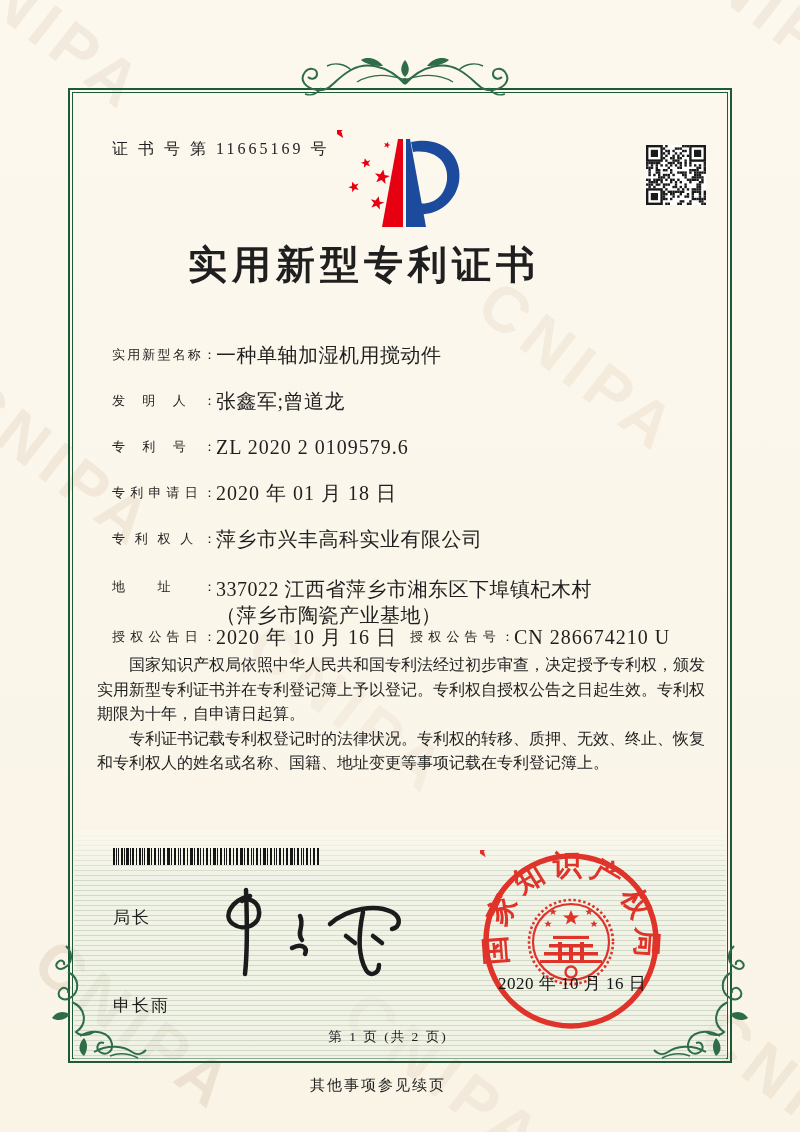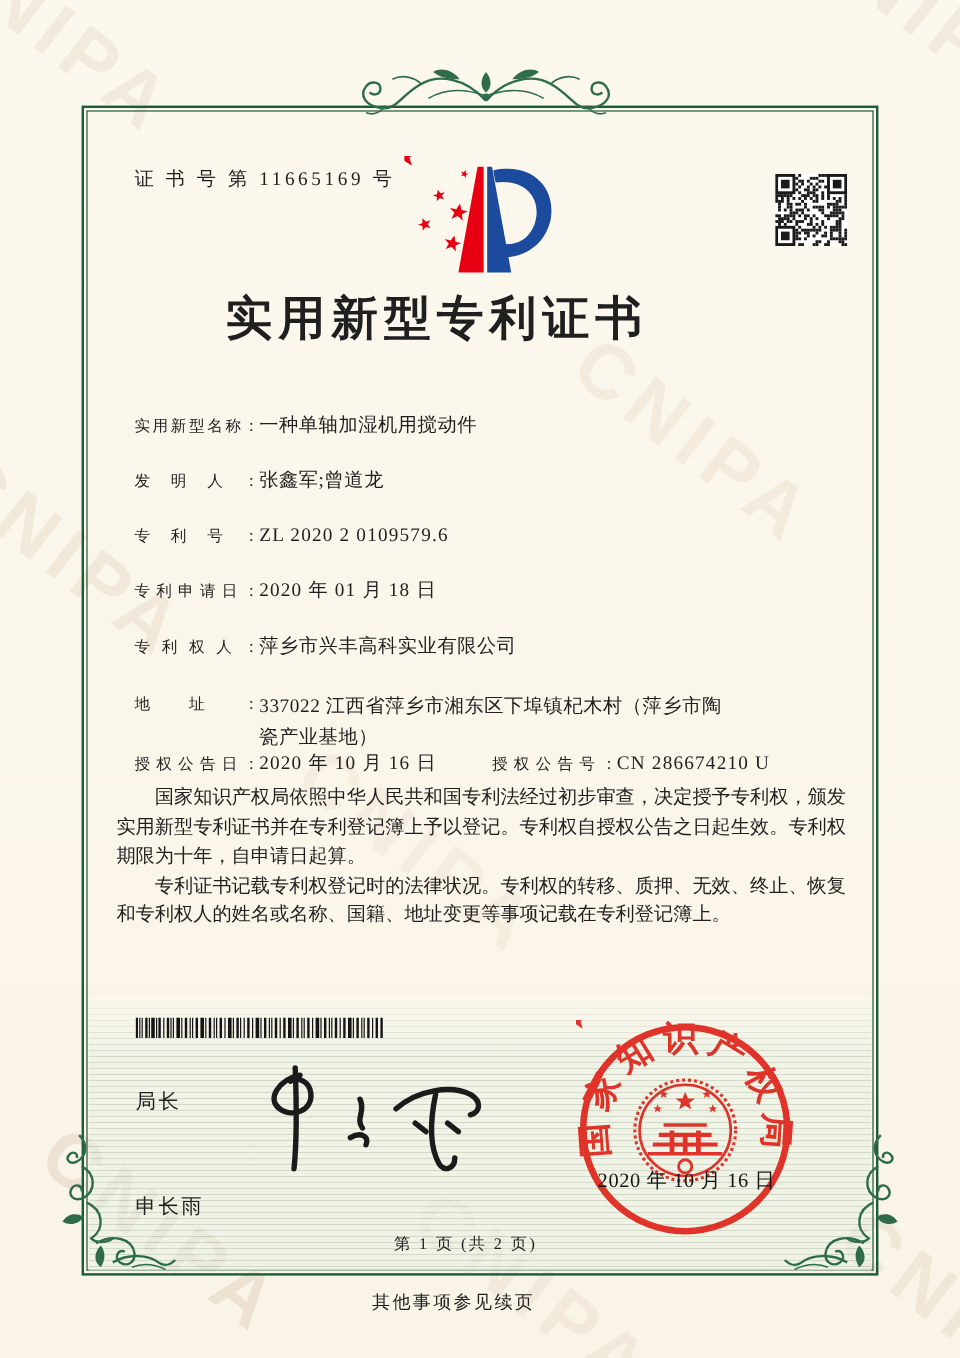--- a/index.html
+++ b/index.html
@@ -34,21 +34,21 @@
   
   .cert-no{position:absolute; left:112px; top:139px; font-size:16px; letter-spacing:3px;}
   .logo{position:absolute; left:337px; top:130px; width:132px; height:106px;}
   .qr{position:absolute; left:646px; top:145px; width:60px; height:60px;}
   .title{position:absolute; left:0; top:238px; width:728px; text-align:center;
          font-size:39px; font-weight:bold; letter-spacing:5px;}
   
   .row{position:absolute; left:112px; line-height:22px; white-space:nowrap;}
   .lbl{display:inline-block; width:104px; text-align:justify; text-align-last:justify;
        font-size:13px; vertical-align:top; letter-spacing:0;}
-  .val{display:inline-block; font-size:16px; vertical-align:top; letter-spacing:0.5px;}
+  .val{display:inline-block; font-size:20px; vertical-align:top; letter-spacing:0.5px;}
   .r-name{top:344px;} .r-inv{top:390px;} .r-pno{top:436px;} .r-fil{top:482px;}
   .r-pat{top:528px;} .r-addr{top:576px;} .r-grant{top:626px;}
   .r-addr .val{width:400px; white-space:normal; line-height:26px;}
   .grant2{position:absolute; left:298px; top:0;}
   .num{letter-spacing:1px;}
   
   .paras{position:absolute; left:97px; top:653px; width:608px;
          font-size:16px; line-height:24.5px; text-align:justify;}
   .paras p{margin:0; text-indent:2em;}
   

